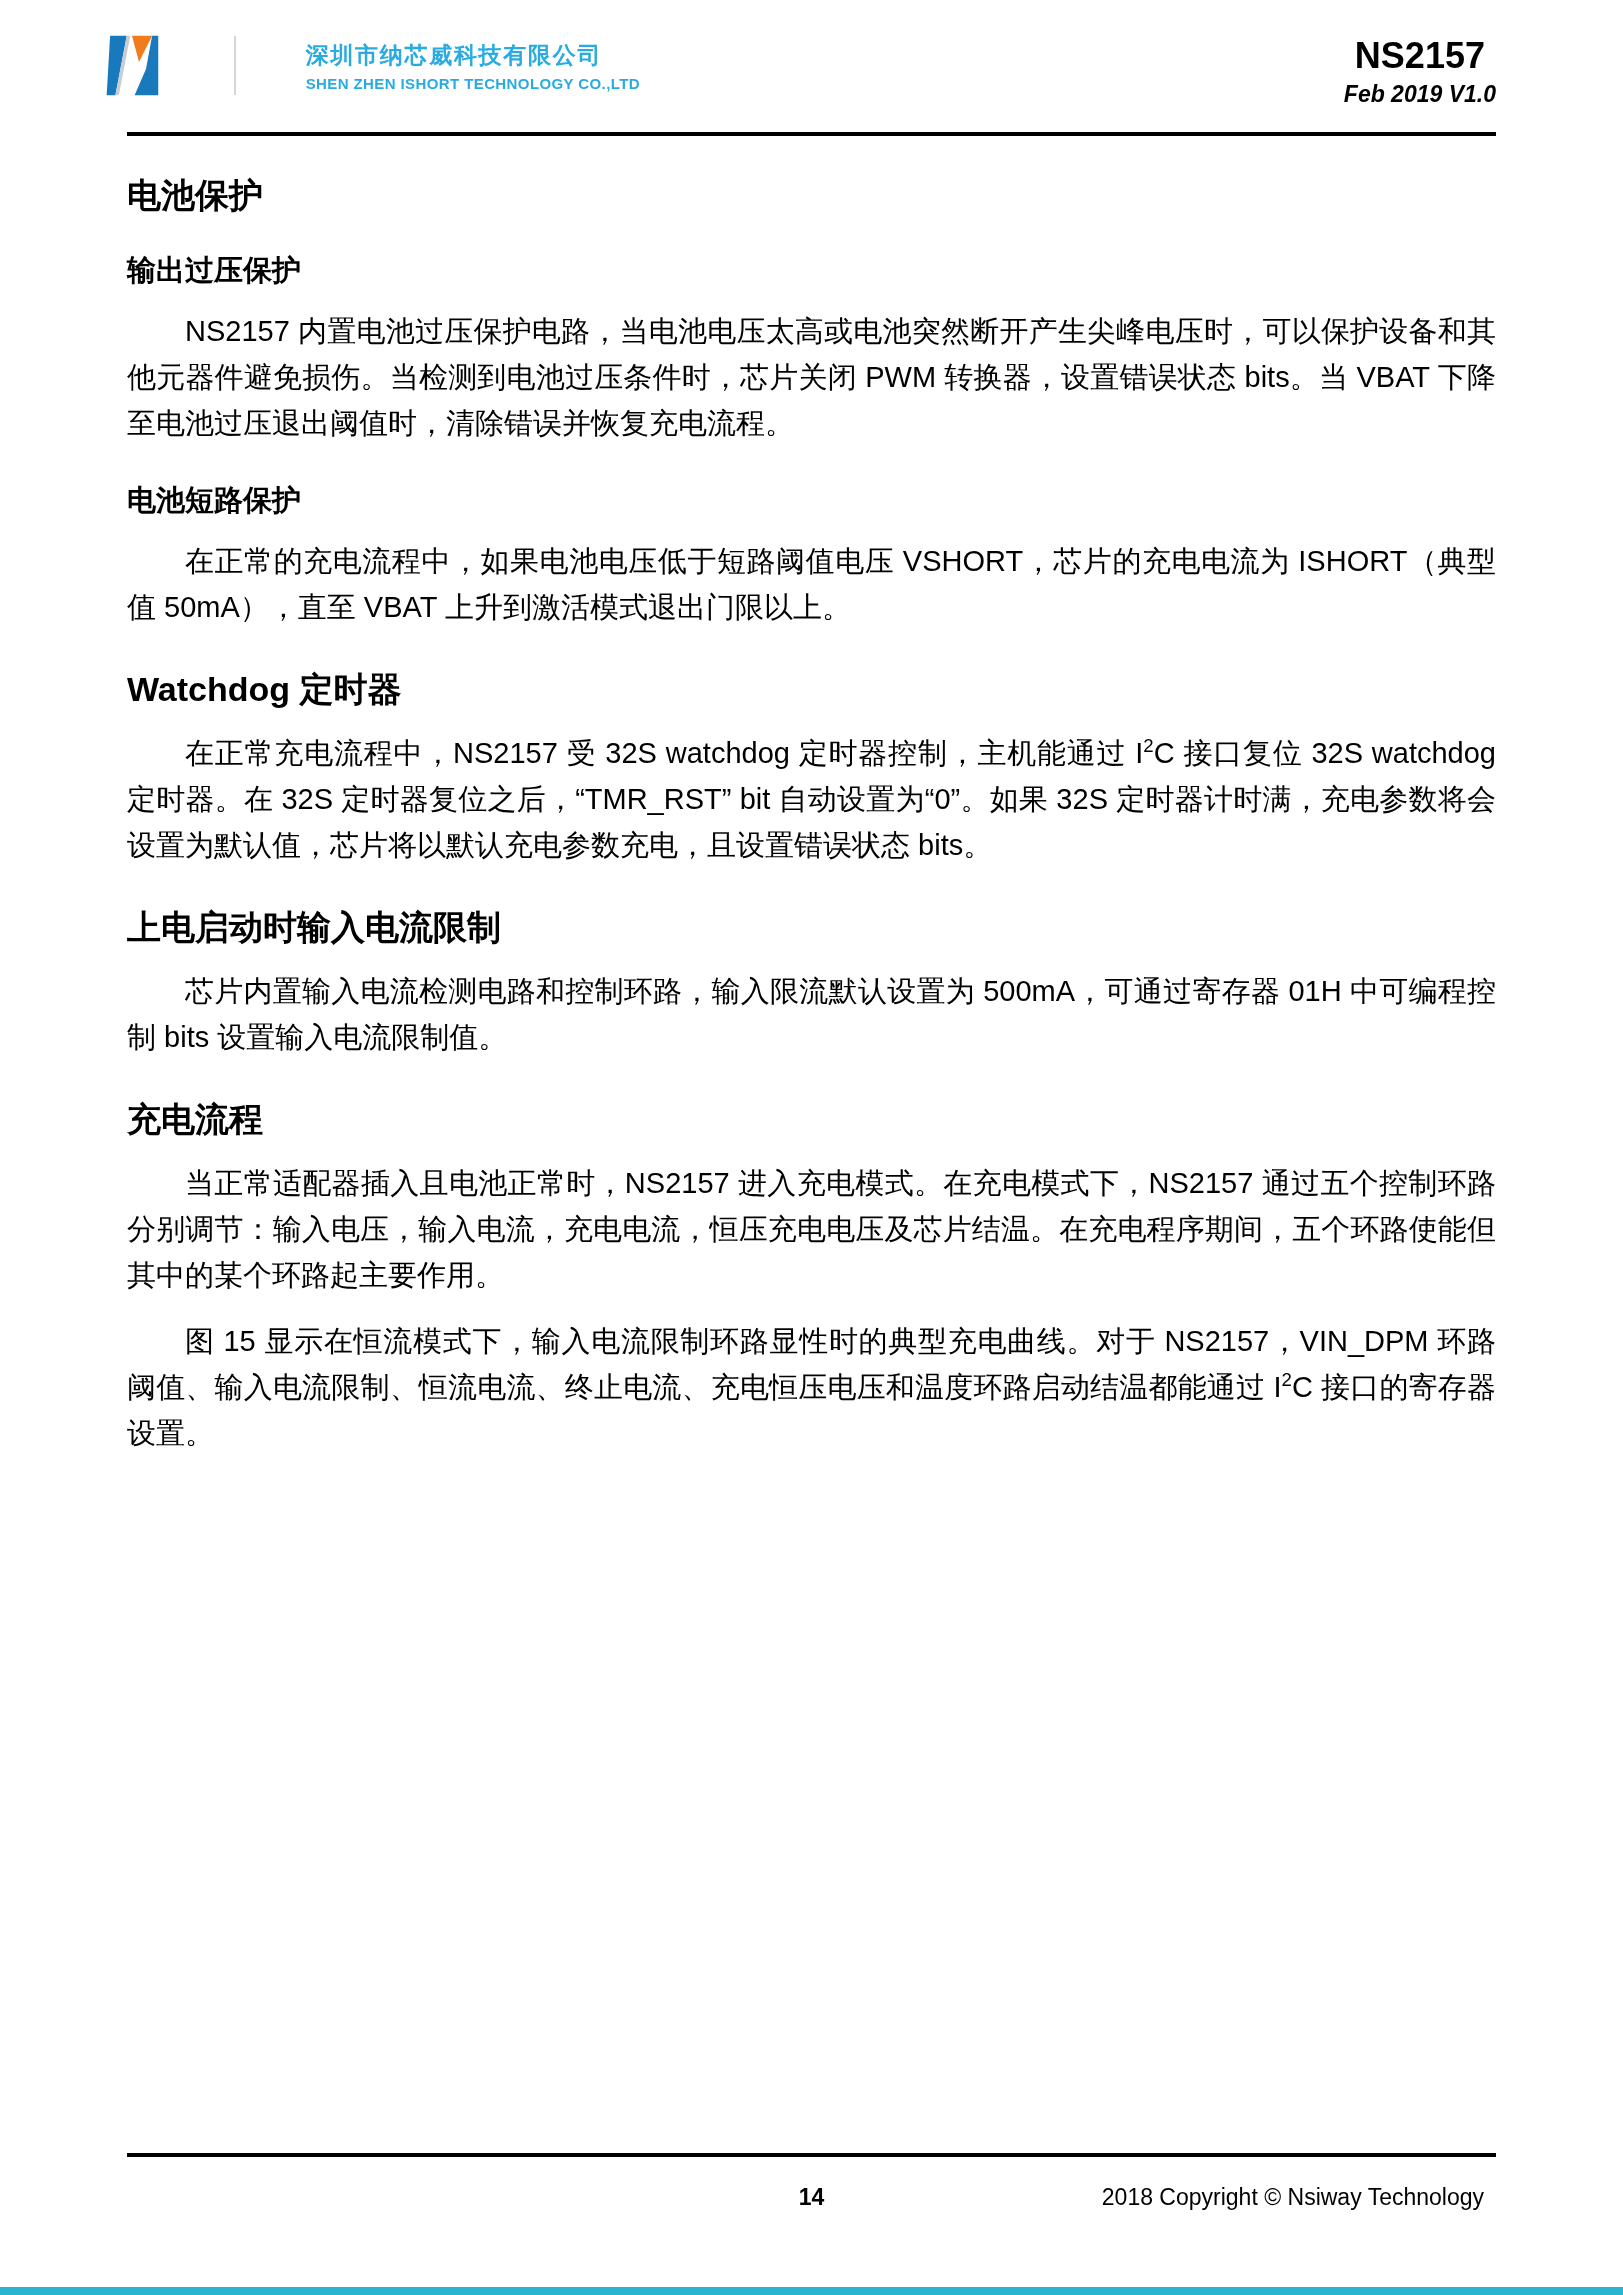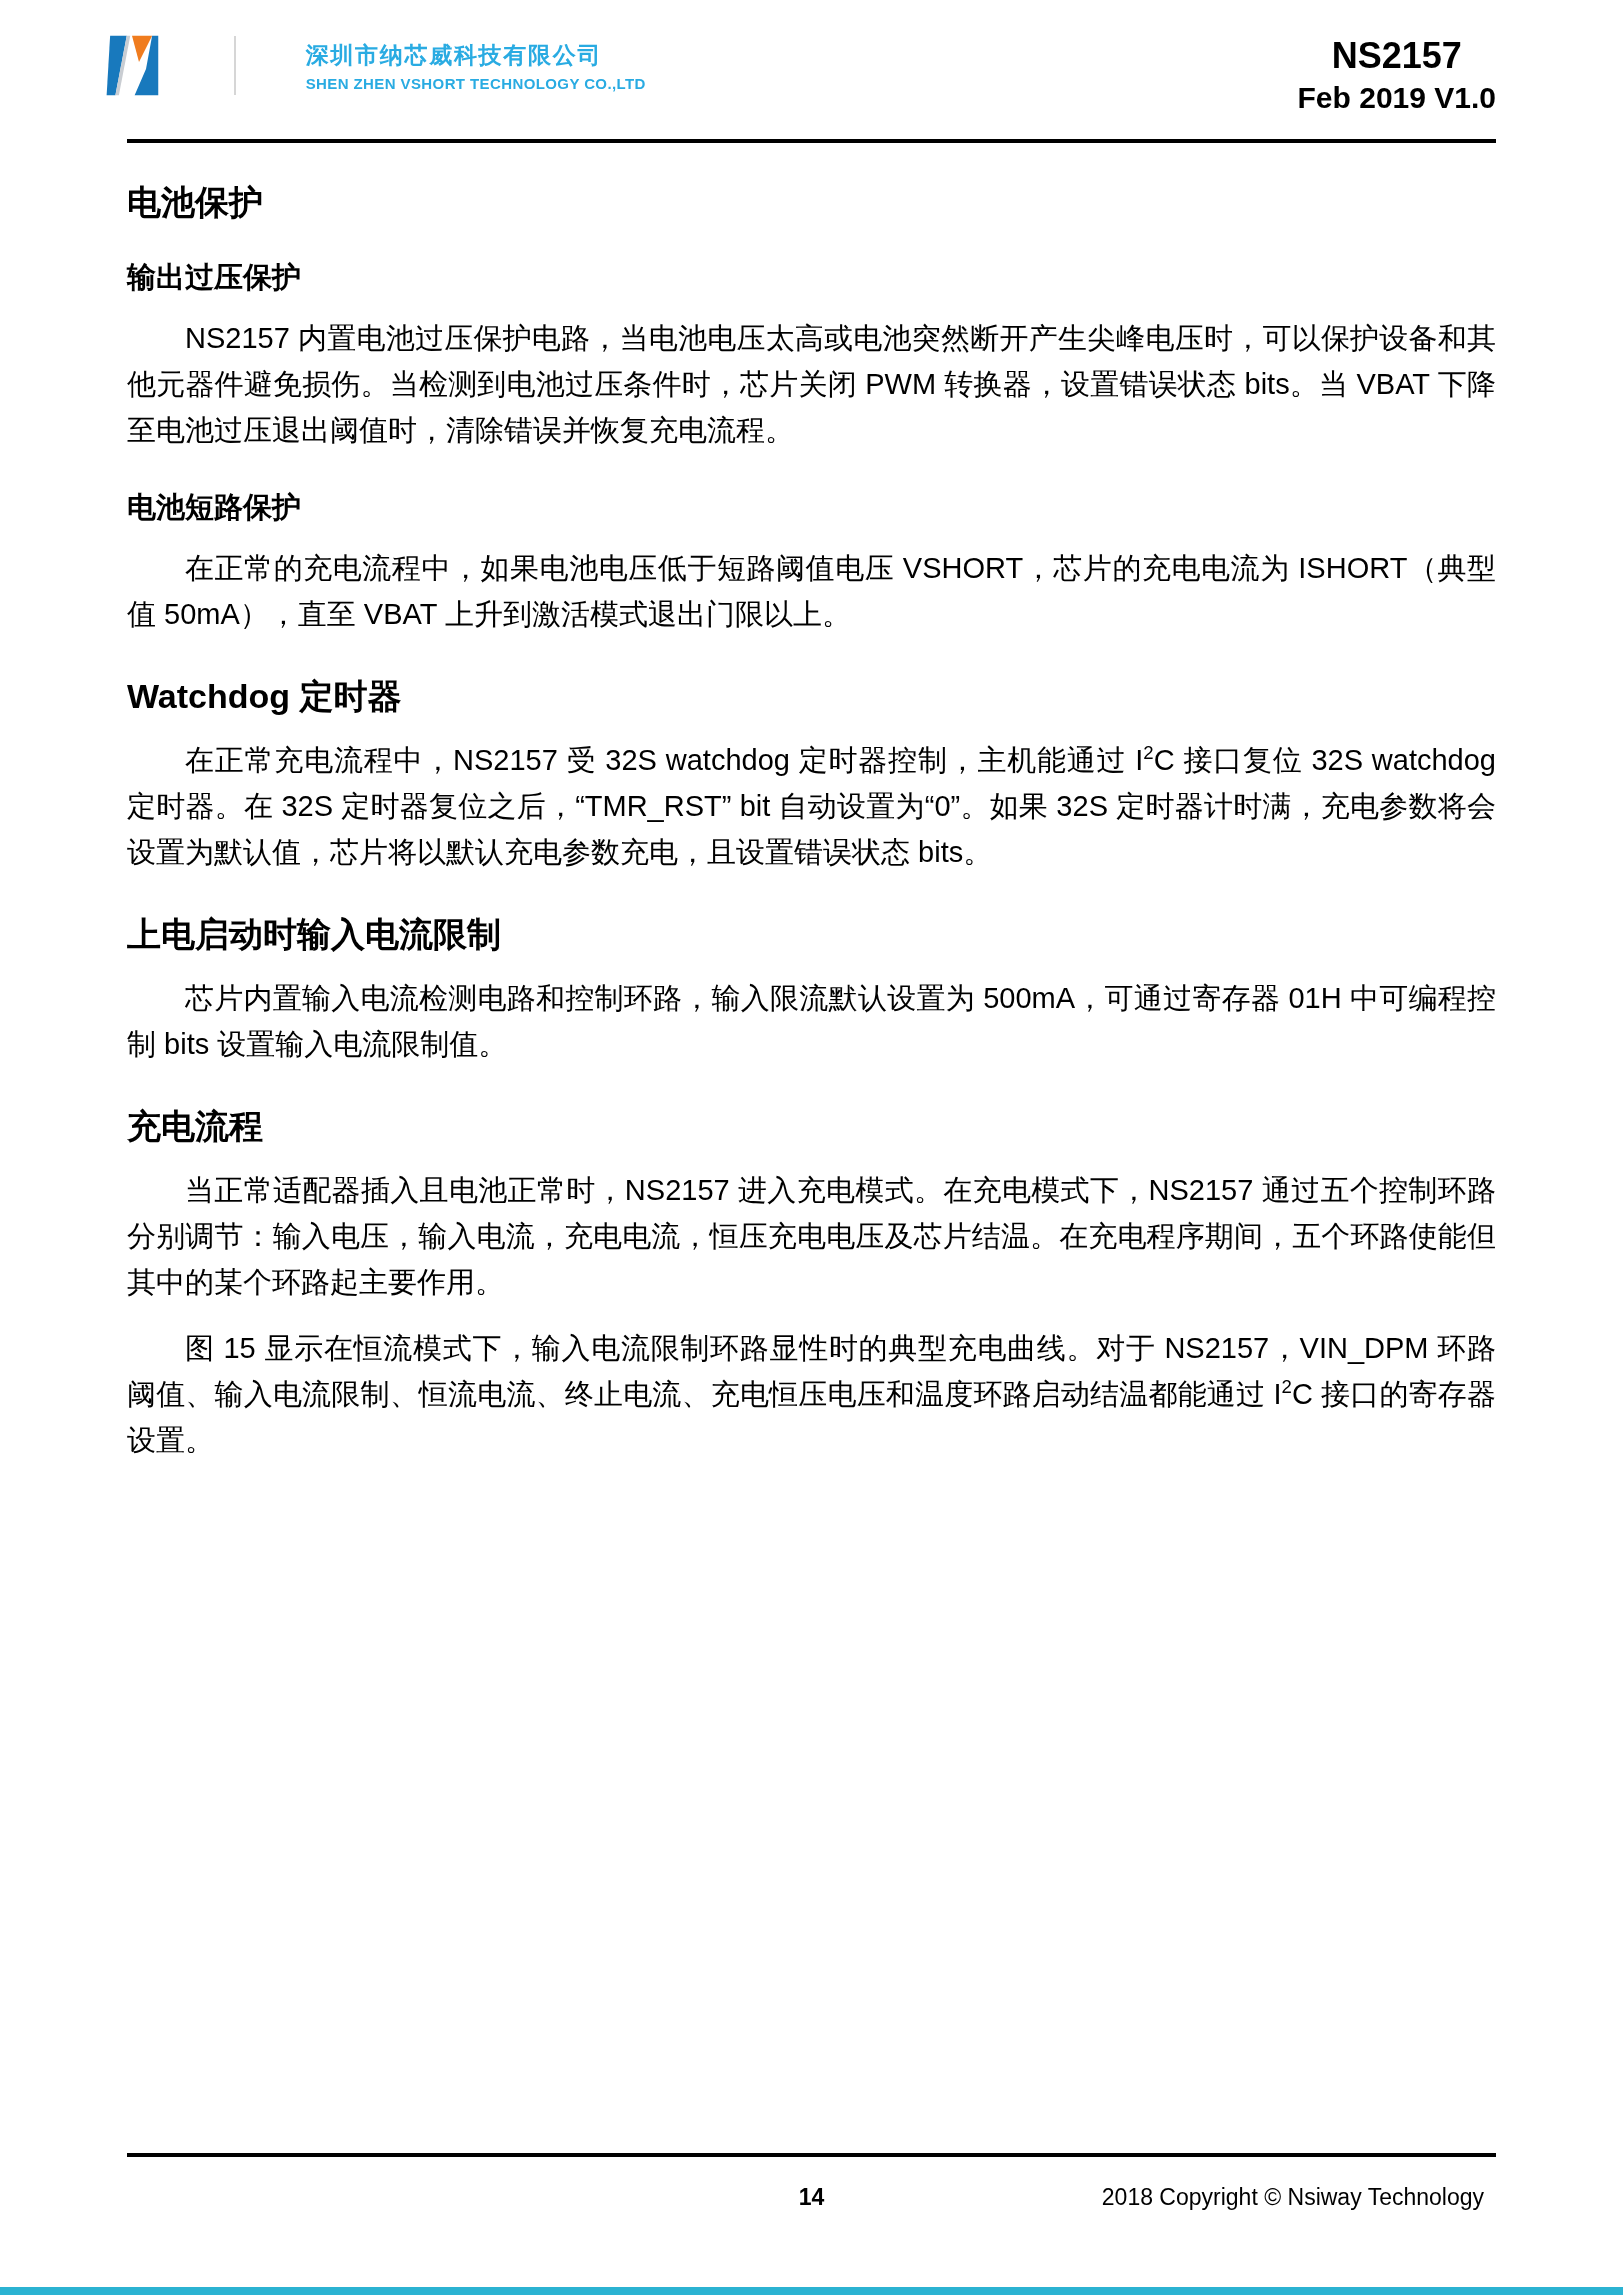--- a/index.html
+++ b/index.html
@@ -39,21 +39,21 @@
   }
   .company-en {
     color: #29abe2;
     font-size: 15px;
     font-weight: bold;
     letter-spacing: 0.4px;
     margin-top: 5px;
   }
   .doc-id { text-align: center; margin-top: 1.7px; }
   .part-number { font-size: 36px; font-weight: bold; line-height: 39px; }
-  .revision { font-size: 30px; font-weight: bold; margin-top: 6.8px; }
+  .revision { font-size: 23px; font-weight: bold; margin-top: 6.8px; font-style: italic; }
 
   .header-rule {
     height: 3.4px;
     background: #000000;
     margin: 24px 127px 0 127px;
   }
 
   
   .content { padding: 0 127px; }
   h1.sec {
@@ -120,21 +120,21 @@
       <svg class="logo-svg" viewBox="0 0 60 72" aria-hidden="true">
         <polygon points="5,2 24,2 11,70 1,70" fill="#1879bd"></polygon>
         <polygon points="24,2 28,2 15,70 11,70" fill="#c9cdd2"></polygon>
         <polygon points="30,2 53,2 38,32" fill="#f07c1e"></polygon>
         <polygon points="53,2 60,2 60,70 33,70 46,40" fill="#1879bd"></polygon>
         <polygon points="46,40 53,2 60,2 52,45" fill="#ffffff" opacity="0.0"></polygon>
       </svg>
       <div class="brand-divider"></div>
       <div class="company-names">
         <div class="company-cn">深圳市纳芯威科技有限公司</div>
-        <div class="company-en">SHEN ZHEN VSHORT TECHNOLOGY CO.,LTD</div>
+        <div class="company-en">SHEN ZHEN ISHORT TECHNOLOGY CO.,LTD</div>
       </div>
     </div>
     <div class="doc-id">
       <div class="part-number">NS2157</div>
       <div class="revision">Feb 2019 V1.0</div>
     </div>
   </div>
 
   <div class="header-rule"></div>
 

